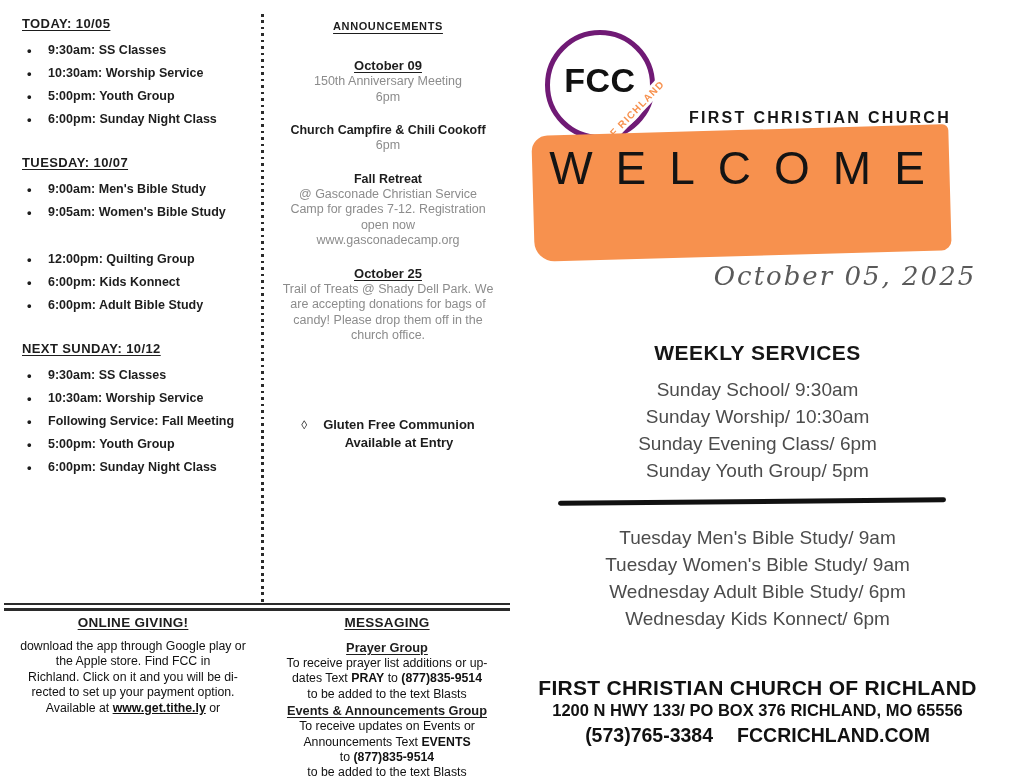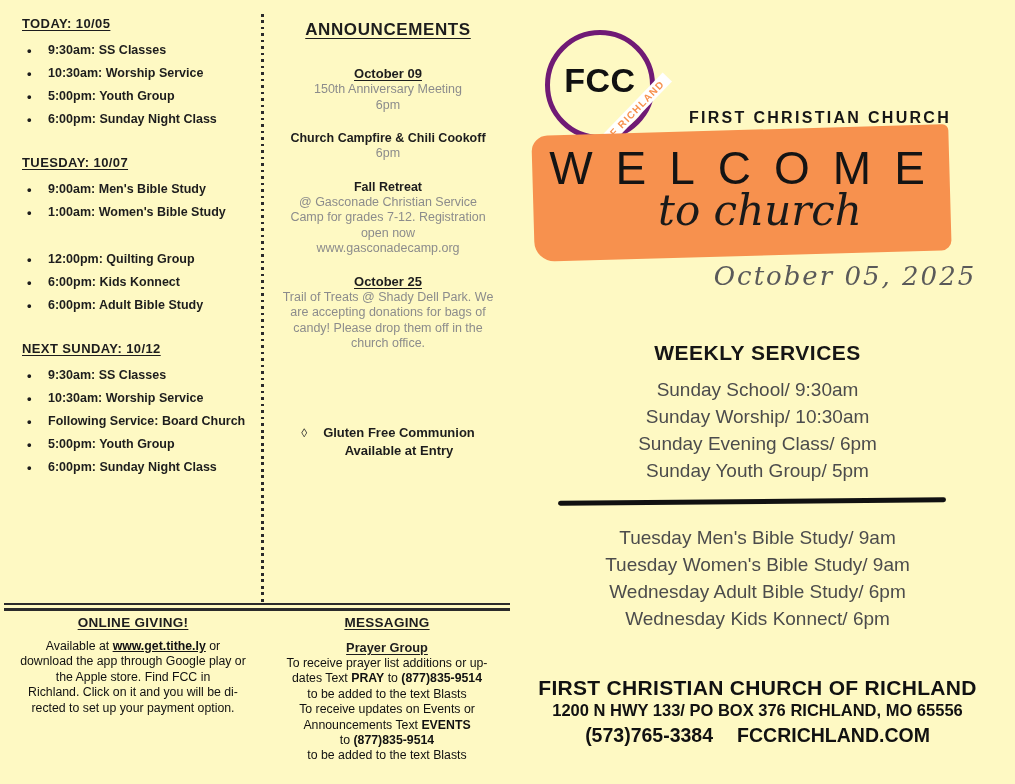--- a/index.html
+++ b/index.html
@@ -1,38 +1,38 @@
 <!DOCTYPE html>
 <html><head>
 <meta charset="utf-8">
 <style>
   html,body{margin:0;padding:0;background:#e8e8e8;}
   .page{
-    position:relative;width:1015px;height:784px;background:#fef9c3;
+    position:relative;width:1015px;height:784px;background:#ffffff;
     font-family:"Liberation Sans",sans-serif;color:#1d1d1d;overflow:hidden;
   }
   .preline{white-space:pre-line;}
 
   
   .col-left{position:absolute;left:22px;top:16px;width:236px;}
   .sched-section{margin-bottom:24px;}
   .sched-heading{font-weight:bold;font-size:13px;letter-spacing:.4px;
     text-decoration:underline;text-underline-offset:2px;margin-bottom:8px;}
   .sched-items{list-style:none;margin:0;padding:0;}
   .sched-items li{position:relative;padding-left:26px;font-weight:bold;
     font-size:12.5px;line-height:23px;}
   .bullet{position:absolute;left:5px;top:0;font-size:13px;}
 
   
   .dotted-divider{position:absolute;left:261px;top:14px;width:3px;height:590px;
     background-image:repeating-linear-gradient(to bottom,#2b2b2b 0 2.5px,transparent 2.5px 6.5px);}
 
   
   .col-mid{position:absolute;left:268px;top:20px;width:240px;text-align:center;}
-  .ann-title{font-weight:bold;font-size:17px;letter-spacing:.6px;
+  .ann-title{font-weight:bold;font-size:11px;letter-spacing:.6px;
     text-decoration:underline;text-underline-offset:3px;margin-bottom:26px;}
   .ann-event{margin-bottom:17px;}
   .ann-date{font-weight:bold;font-size:13px;line-height:16px;
     text-decoration:underline;text-underline-offset:2px;}
   .ann-bold{font-weight:bold;font-size:12.5px;line-height:16px;}
   .ann-body{color:#8c8c8c;font-size:12.5px;line-height:15.5px;}
   .communion{margin-top:72px;display:flex;justify-content:center;gap:16px;}
   .diamond{font-size:12px;line-height:18px;color:#333;}
   .communion-text{font-weight:bold;font-size:13px;line-height:18px;}
 
@@ -97,38 +97,38 @@
         <li><span class="bullet">•</span><span>10:30am:  Worship Service</span></li>
         <li><span class="bullet">•</span><span>5:00pm: Youth Group</span></li>
         <li><span class="bullet">•</span><span>6:00pm:  Sunday Night Class</span></li>
       </ul>
     </div>
 
     <div class="sched-section">
       <div class="sched-heading">TUESDAY: 10/07</div>
       <ul class="sched-items">
         <li><span class="bullet">•</span><span>9:00am:  Men's Bible Study</span></li>
-        <li><span class="bullet">•</span><span>1:00am: Women's Bible Study</span></li>
+        <li><span class="bullet">•</span><span>9:05am: Women's Bible Study</span></li>
       </ul>
     </div>
 
     <div class="sched-section">
       <ul class="sched-items">
         <li><span class="bullet">•</span><span>12:00pm:  Quilting Group</span></li>
         <li><span class="bullet">•</span><span>6:00pm: Kids Konnect</span></li>
         <li><span class="bullet">•</span><span>6:00pm: Adult Bible Study</span></li>
       </ul>
     </div>
 
     <div class="sched-section">
       <div class="sched-heading">NEXT SUNDAY: 10/12</div>
       <ul class="sched-items">
         <li><span class="bullet">•</span><span>9:30am: SS Classes</span></li>
         <li><span class="bullet">•</span><span>10:30am:  Worship Service</span></li>
-        <li><span class="bullet">•</span><span>Following Service: Board Church</span></li>
+        <li><span class="bullet">•</span><span>Following Service: Fall Meeting</span></li>
         <li><span class="bullet">•</span><span>5:00pm: Youth Group</span></li>
         <li><span class="bullet">•</span><span>6:00pm:  Sunday Night Class</span></li>
       </ul>
     </div>
   </div>
 
   <div class="dotted-divider"></div>
 
   <div class="col-mid">
     <div class="ann-title">ANNOUNCEMENTS</div>
@@ -166,56 +166,56 @@
         <span>Gluten Free Communion</span><br>
         <span>Available at Entry</span>
       </span>
     </div>
   </div>
 
   <div class="double-rule"></div>
 
   <div class="giving">
     <div class="sec-title">ONLINE GIVING!</div>
-    <div class="giving-line"><span>Available at </span><span class="link">www.get.tithe.ly</span><span> or</span></div>
     <div class="giving-line preline">download the app through Google play or
 the Apple store. Find FCC in
 Richland. Click on it and you will be  di-
 rected to set up your payment option.</div>
+    <div class="giving-line"><span>Available at </span><span class="link">www.get.tithe.ly</span><span> or</span></div>
   </div>
 
   <div class="messaging">
     <div class="sec-title">MESSAGING</div>
 
     <div class="msg-heading">Prayer Group</div>
     <div class="msg-line">To receive prayer list additions or up-</div>
     <div class="msg-line"><span>dates Text </span><b>PRAY</b><span> to  </span><b>(877)835-9514</b></div>
     <div class="msg-line">to be  added to the text Blasts</div>
 
+    <div class="msg-heading">Events &amp;  Announcements Group</div>
     <div class="msg-line">To receive updates on Events or</div>
     <div class="msg-line"><span>Announcements  Text  </span><b>EVENTS</b></div>
     <div class="msg-line"><span>to </span><b>(877)835-9514</b></div>
     <div class="msg-line">to be  added to the text Blasts</div>
   </div>
 
   <div class="right-panel">
 
     <div class="logo">
       <span class="logo-text">FCC</span>
       <span class="logo-sub" id="logo-sub" style="color: rgb(247, 145, 78);">OF RICHLAND</span>
     </div>
 
     <div class="church-name">
       <div>FIRST CHRISTIAN CHURCH</div>
       <div>OF RICHLAND</div>
     </div>
 
     <div class="brush" id="brush" style="background: rgb(247, 145, 78);"></div>
     <div class="welcome-word">WELCOME</div>
-    <div class="welcome-script">to church</div>
     <div class="welcome-date">October 05, 2025</div>
 
     <div class="ws-title">WEEKLY SERVICES</div>
 
     <div class="ws-list ws-sunday">
       <div>Sunday School/ 9:30am</div>
       <div>Sunday Worship/ 10:30am</div>
       <div>Sunday Evening Class/ 6pm</div>
       <div>Sunday Youth Group/ 5pm</div>
     </div>

